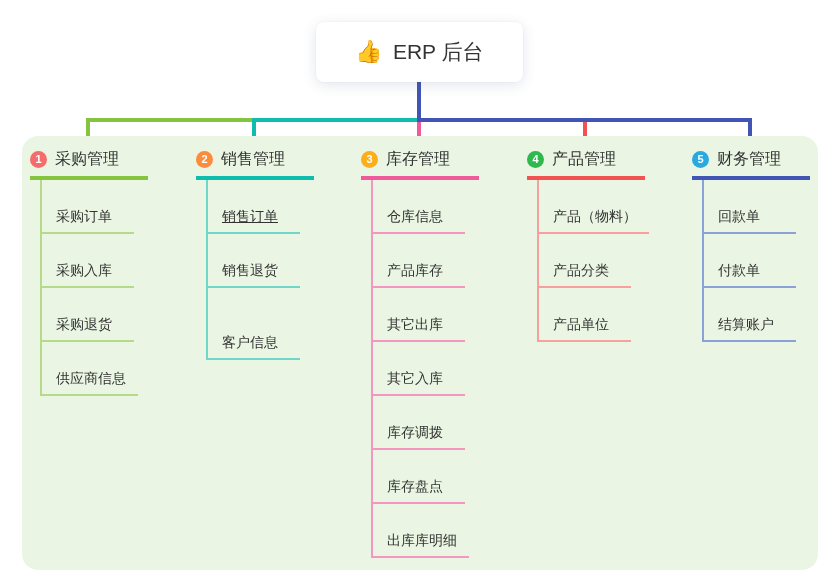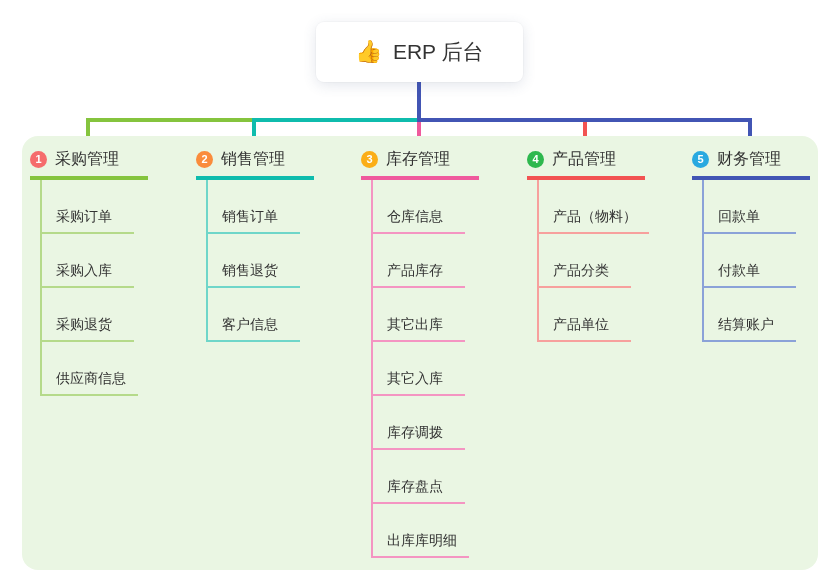--- a/index.html
+++ b/index.html
@@ -85,23 +85,23 @@
           <div class="child" style="border-bottom-color: rgb(181, 218, 138);">采购退货</div>
           <div class="child" style="border-bottom-color: rgb(181, 218, 138); text-align: right;">供应商信息</div>
         </div>
   </div>
       <div class="branch-col" style="left: 174px;">
     <div class="branch-header" style="border-bottom-color: rgb(15, 188, 173);">
       <span class="badge" style="background: rgb(250, 140, 60);">2</span>
       <span class="branch-label">销售管理</span>
     </div>
     <div class="children" style="border-left-color: rgb(111, 214, 201);">
-          <div class="child" style="border-bottom-color: rgb(111, 214, 201);">销售订单</div>
+          <div class="child" style="border-bottom-color: rgb(111, 214, 201); text-decoration: underline;">销售订单</div>
           <div class="child" style="border-bottom-color: rgb(111, 214, 201);">销售退货</div>
-          <div class="child" style="border-bottom-color: rgb(111, 214, 201);">客户信息</div>
+          <div class="child" style="border-bottom-color: rgb(111, 214, 201); margin-top: 18px;">客户信息</div>
         </div>
   </div>
       <div class="branch-col" style="left: 339px;">
     <div class="branch-header" style="border-bottom-color: rgb(239, 90, 157);">
       <span class="badge" style="background: rgb(251, 174, 23);">3</span>
       <span class="branch-label">库存管理</span>
     </div>
     <div class="children" style="border-left-color: rgb(244, 149, 194);">
           <div class="child" style="border-bottom-color: rgb(244, 149, 194);">仓库信息</div>
           <div class="child" style="border-bottom-color: rgb(244, 149, 194);">产品库存</div>

